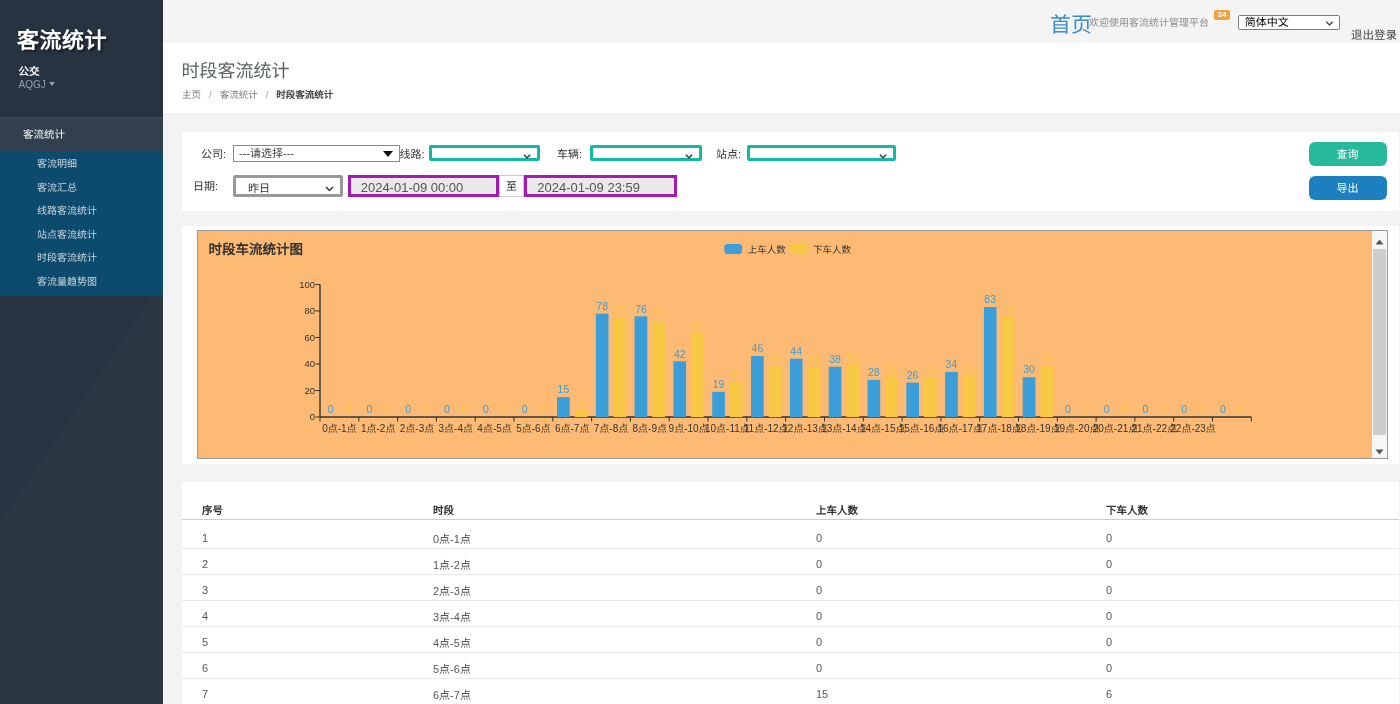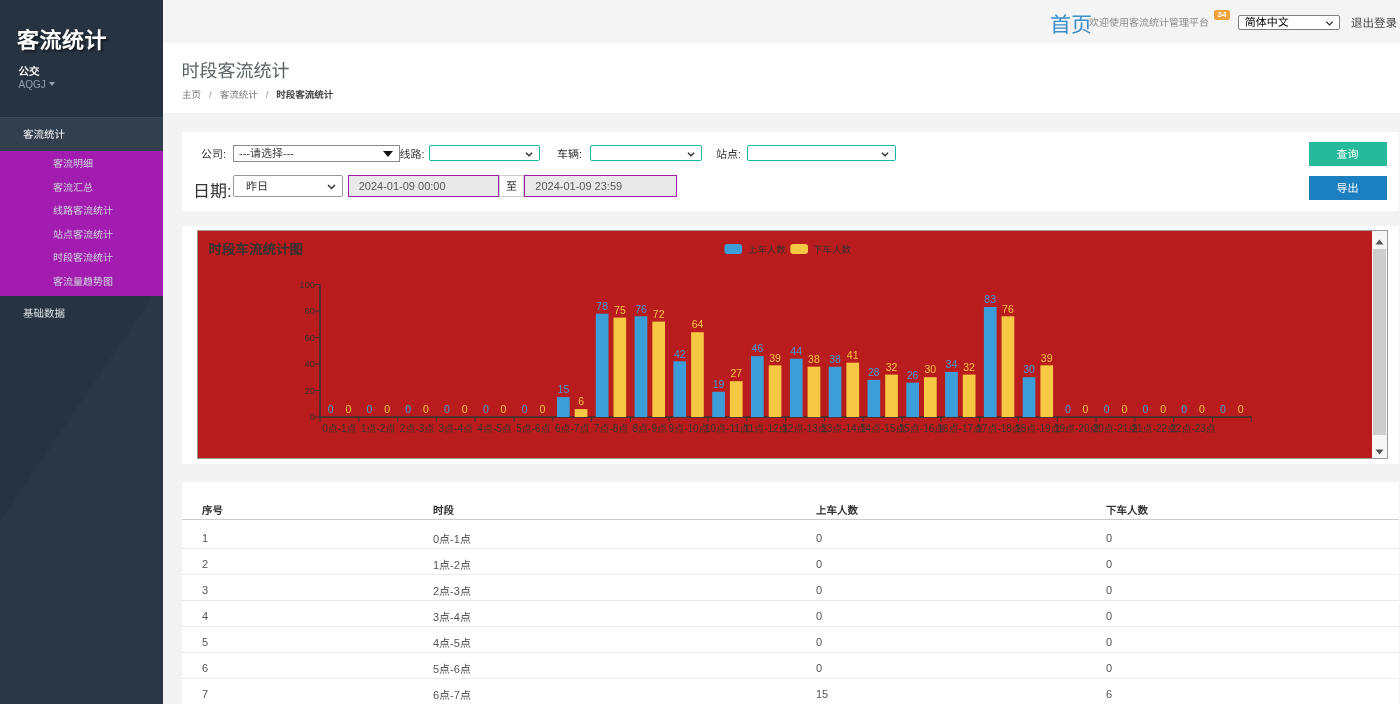--- a/index.html
+++ b/index.html
@@ -8,54 +8,54 @@
 .sidebar{position:absolute;left:0;top:0;width:163px;height:704px;background:#273340;overflow:hidden}
 .sidebar .texture{position:absolute;left:0;top:0;width:163px;height:704px;
  background:linear-gradient(124deg, rgba(255,255,255,0) 55%, rgba(255,255,255,.018) 55.5%, rgba(255,255,255,.018) 100%);}
 .logo{position:absolute;left:17px;top:22px;font-size:22px;font-weight:bold;color:#fff;letter-spacing:.5px;text-shadow:2px 2px 2px rgba(0,0,0,.45)}
 .corp{position:absolute;left:18.5px;top:62.5px;font-size:10.5px;font-weight:bold;color:#fff}
 .acct{position:absolute;left:18.5px;top:78.5px;font-size:10px;color:#93a1ae}
 .acct .caret{display:inline-block;width:0;height:0;border-left:3.5px solid transparent;border-right:3.5px solid transparent;border-top:4px solid #93a1ae;margin-left:3px;vertical-align:2px}
 .menu{position:absolute;left:0;top:117px;width:163px}
 .mparent{height:34px;line-height:34px;padding-left:23px;font-size:10.5px;color:#dde3e9}
 .mparent.active{background:#313f4e;color:#fff;border-top:1px solid #3a4a5c;height:34px;line-height:33px}
-.submenu{background:#a21caf;padding:1px 16px 2px}
+.submenu{background:#0c4a6e;padding:1px 0 2px}
 .smi{height:23.6px;line-height:23.6px;padding-left:37px;font-size:10px;color:#ced6dd}
 
 .navbar{position:absolute;left:163px;top:0;width:1237px;height:43px;background:#f4f4f4}
 .nav-home{position:absolute;left:887px;top:7.5px;font-size:21px;color:#3a8ec9}
 .nav-wel{position:absolute;left:926px;top:13.5px;font-size:10px;color:#8b8b8b}
 .nav-badge{position:absolute;left:1051px;top:10px;width:16px;height:10px;background:#f0a23c;border-radius:2px;color:#fff;font-size:8px;line-height:10px;text-align:center;font-weight:bold}
 .nav-sel{position:absolute;left:1074.7px;top:15px;width:102px;height:15px;background:#fff;border:1px solid #7e7e7e;border-radius:2px;font-size:11px;color:#000;line-height:13px;padding-left:6px}
 .nav-sel svg{position:absolute;right:5px;top:3px}
-.nav-out{position:absolute;left:1188px;top:14px;font-size:11.5px;color:#444}
+.nav-out{position:absolute;left:1188px;top:26px;font-size:11.5px;color:#444}
 
 .pagehead{position:absolute;left:163px;top:43px;width:1237px;height:70px;background:#fff}
 .pagehead h1{position:absolute;left:18.5px;top:12.5px;font-size:18px;font-weight:normal;color:#5a6266}
 .crumb{position:absolute;left:19px;top:44px;font-size:9.5px;color:#7b7b7b}
 .crumb .sep{color:#999;margin:0 8px}
 .crumb b{color:#444}
 
 .content{position:absolute;left:163px;top:113px;width:1237px;height:591px;background:#f3f3f3}
 .panel{position:absolute;left:19px;width:1217px;background:#fff}
 
 .filter{top:18.5px;height:79.5px}
 .flabel{position:absolute;font-size:11px;color:#333}
-.fsel{position:absolute;background:#fff;border:1px solid #14b8a6;border-radius:2px}
+.fsel{position:absolute;background:#fff;border:3px solid #14b8a6;border-radius:2px}
 .fsel svg{position:absolute;right:5px}
 .msel{position:absolute;background:#fff;border:1px solid #8a8a8a;font-size:11px;color:#444;padding-left:5px;line-height:15px}
 .msel .tri{position:absolute;right:6px;top:5px;width:0;height:0;border-left:5px solid transparent;border-right:5px solid transparent;border-top:6px solid #111}
-.dinput{position:absolute;top:43px;height:22px;background:#e9e9e9;border:1px solid #a21caf;font-size:11px;color:#555;line-height:20px;padding-left:10px}
+.dinput{position:absolute;top:43px;height:22px;background:#e9e9e9;border:3px solid #a21caf;font-size:13px;color:#555;line-height:20px;padding-left:10px}
 .zhi{position:absolute;top:43px;height:22px;background:#fff;border:1px solid #ccc;font-size:11px;color:#333;line-height:20px;text-align:center}
-.btn{position:absolute;left:1126.6px;width:78px;height:24px;border-radius:0;color:#fff;font-size:11px;text-align:center;line-height:24px}
+.btn{position:absolute;left:1126.6px;width:78px;height:24px;border-radius:6px;color:#fff;font-size:11px;text-align:center;line-height:24px}
 .btn.q{top:10.5px;background:#26b99a}
 .btn.d{top:44.5px;background:#1c7fc0}
 
 .chartwrap{top:113.3px;height:237.6px}
-.chartbox{position:absolute;left:15px;top:4px;width:1191px;height:229px;border:1px solid #999;background:#b91c1c}
+.chartbox{position:absolute;left:15px;top:4px;width:1191px;height:229px;border:1px solid #999;background:#fdba74}
 .chartinner{position:absolute;left:0;top:0;width:1174px;height:227px;overflow:hidden}
 .sbar{position:absolute;right:0;top:0;width:15px;height:227px;background:#f6f6f6}
 .sbar .thumb{position:absolute;left:1px;top:17.5px;width:13px;height:186px;background:#cdcdcd}
 .sbar .arr{position:absolute;left:0;width:15px;height:17px;background:#f6f6f6;text-align:center}
 .sbar .arr.up{top:0}
 .sbar .arr.dn{bottom:0}
 
 .tablewrap{top:369.4px;height:221.6px;padding-top:8px;overflow:hidden}
 table{width:100%;border-collapse:collapse;table-layout:fixed}
 th{font-size:10.5px;color:#333;text-align:left;font-weight:bold;height:29px;border-bottom:1px solid #ccc;padding:9px 0 0 20px}
@@ -71,21 +71,20 @@
  <div class="menu">
   <div class="mparent active">客流统计</div>
   <div class="submenu">
    <div class="smi">客流明细</div>
    <div class="smi">客流汇总</div>
    <div class="smi">线路客流统计</div>
    <div class="smi">站点客流统计</div>
    <div class="smi">时段客流统计</div>
    <div class="smi">客流量趋势图</div>
   </div>
-  <div class="mparent">基础数据</div>
  </div>
 </div>
 <div class="navbar">
  <span class="nav-home">首页</span>
  <span class="nav-wel">欢迎使用客流统计管理平台</span>
  <span class="nav-badge">34</span>
  <span class="nav-sel">简体中文<svg width="9" height="9" viewBox="0 0 10 10">
         <path d="M1.5 3 L5 6.5 L8.5 3" stroke="#333" stroke-width="1.4" fill="none"></path>
       </svg></span>
  <span class="nav-out">退出登录</span>
@@ -109,21 +108,21 @@
         <svg style="top:4px" width="10" height="9" viewBox="0 0 10 10">
           <path d="M1.5 3 L5 6.5 L8.5 3" stroke="#333" stroke-width="1.5" fill="none"></path>
         </svg>
       </span>
   <span class="flabel" style="left:534px;top:13.5px">站点:</span>
   <span class="fsel" style="left:565px;top:13px;width:149px;height:16.5px">
         <svg style="top:4px" width="10" height="9" viewBox="0 0 10 10">
           <path d="M1.5 3 L5 6.5 L8.5 3" stroke="#333" stroke-width="1.5" fill="none"></path>
         </svg>
       </span>
-  <span class="flabel" style="left:11px;top:45.5px;font-size:17px">日期:</span>
+  <span class="flabel" style="left:11px;top:45.5px;font-size:11px">日期:</span>
   <span class="fsel" style="left:51px;top:43px;width:109.5px;height:22px;font-size:11px;color:#333;line-height:20px;padding-left:12px;border-color:#999">昨日<svg style="top:6px" width="11" height="10" viewBox="0 0 10 10">
           <path d="M1.5 3 L5 6.5 L8.5 3" stroke="#333" stroke-width="1.5" fill="none"></path>
         </svg></span>
   <span class="dinput" style="left:165.7px;width:151px">2024-01-09 00:00</span>
   <span class="zhi" style="left:317.3px;width:24.5px">至</span>
   <span class="dinput" style="left:342.3px;width:153px">2024-01-09 23:59</span>
   <div class="btn q">查询</div>
   <div class="btn d">导出</div>
  </div>
  <div class="panel chartwrap">

